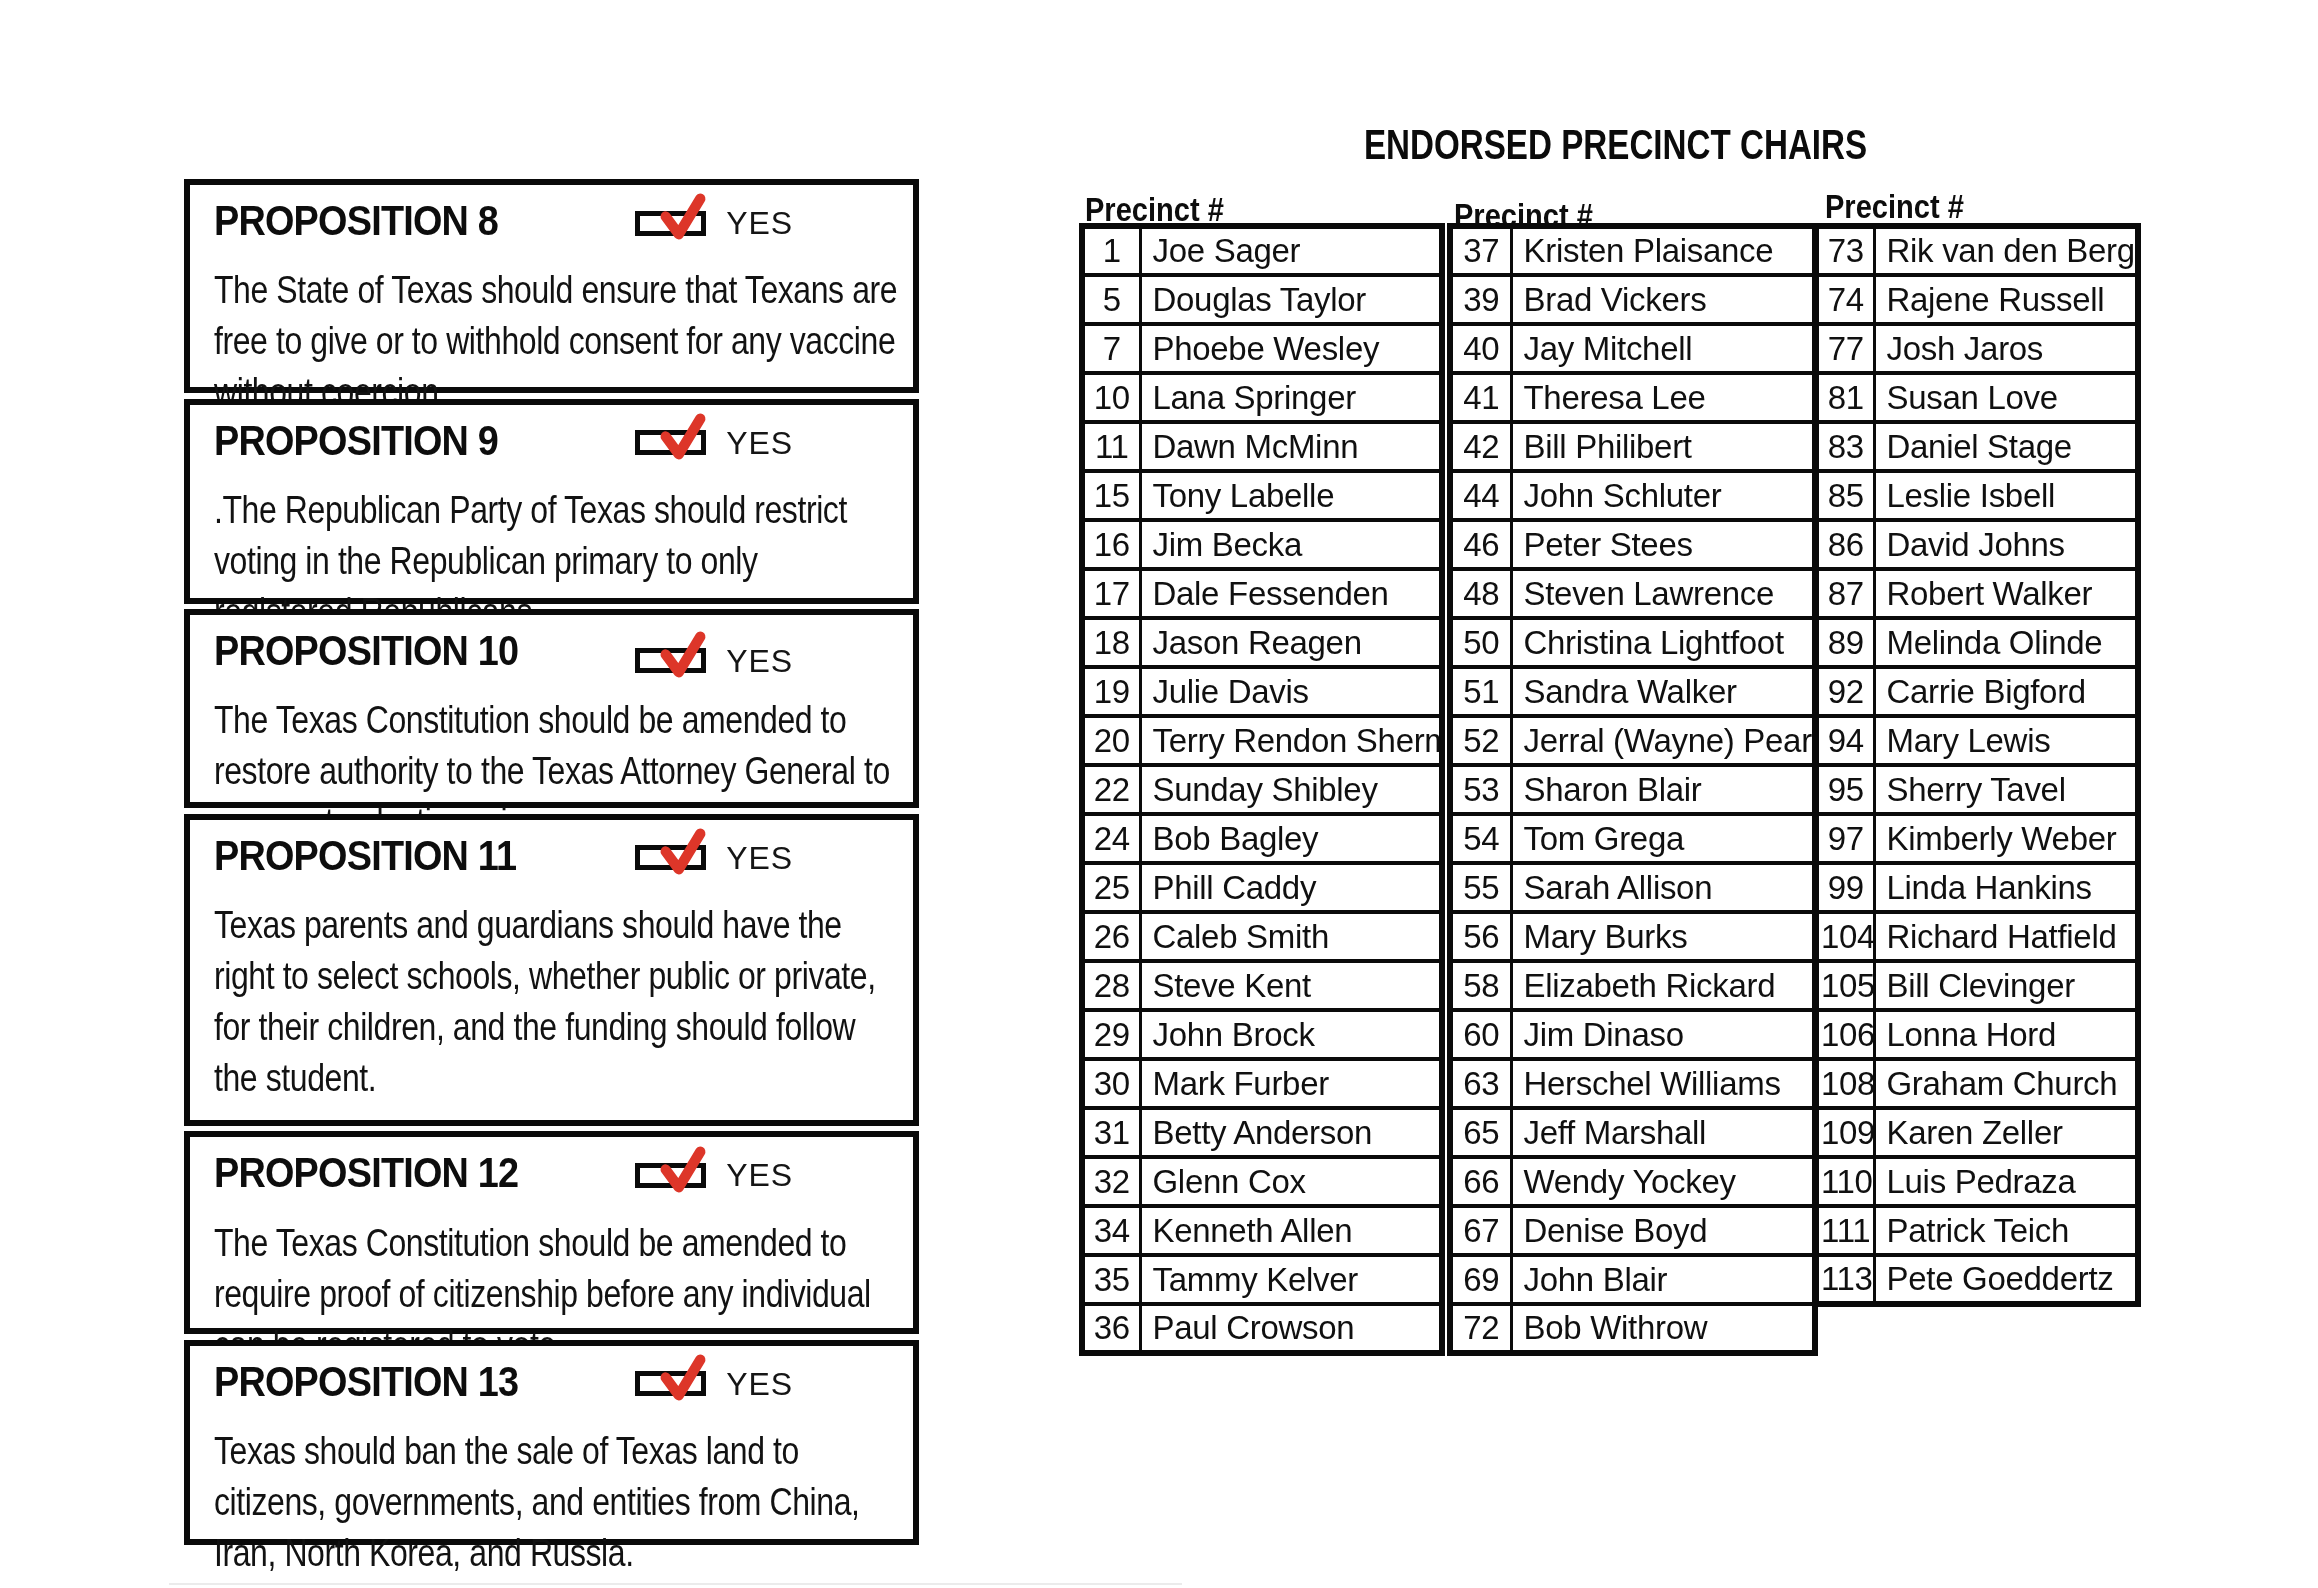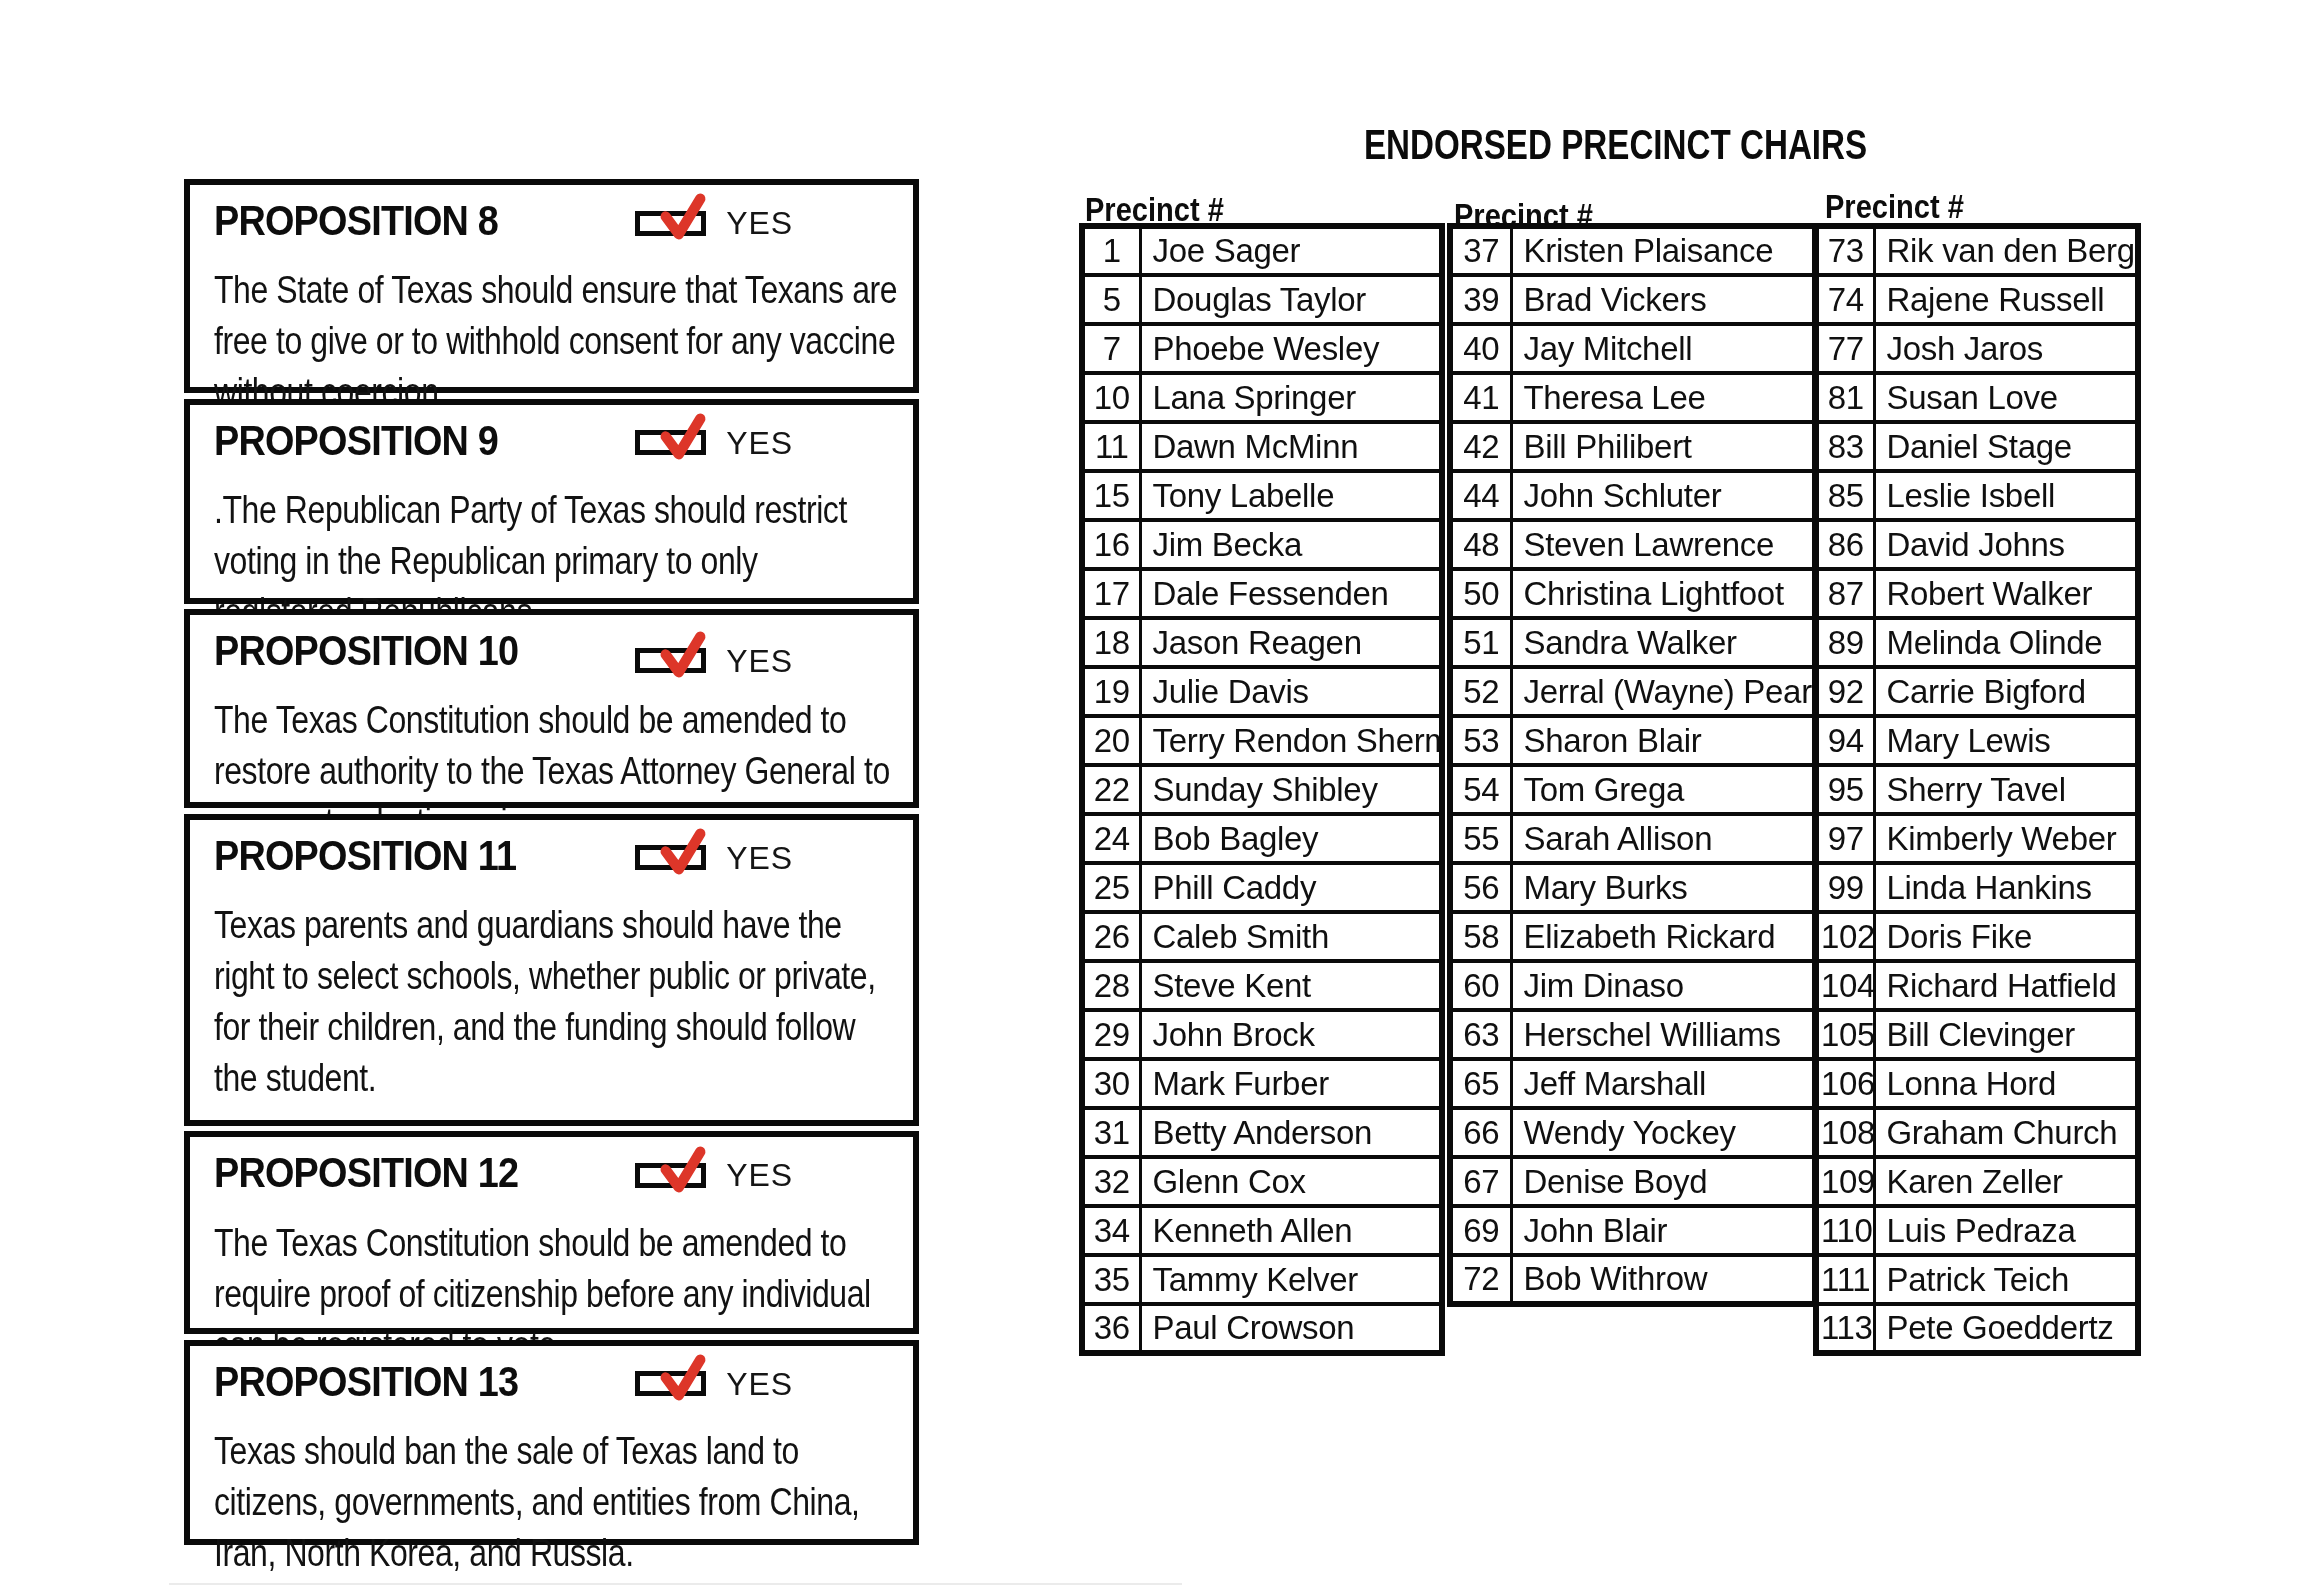--- a/index.html
+++ b/index.html
@@ -282,20 +282,24 @@
         </tr>
         <tr>
           <td class="num">42</td>
           <td class="name">Bill Philibert</td>
         </tr>
         <tr>
           <td class="num">44</td>
           <td class="name">John Schluter</td>
         </tr>
         <tr>
+          <td class="num">46</td>
+          <td class="name">Peter Stees</td>
+        </tr>
+        <tr>
           <td class="num">48</td>
           <td class="name">Steven Lawrence</td>
         </tr>
         <tr>
           <td class="num">50</td>
           <td class="name">Christina Lightfoot</td>
         </tr>
         <tr>
           <td class="num">51</td>
           <td class="name">Sandra Walker</td>
@@ -406,24 +410,20 @@
         </tr>
         <tr>
           <td class="num">97</td>
           <td class="name">Kimberly Weber</td>
         </tr>
         <tr>
           <td class="num">99</td>
           <td class="name">Linda Hankins</td>
         </tr>
         <tr>
-          <td class="num">102</td>
-          <td class="name">Doris Fike</td>
-        </tr>
-        <tr>
           <td class="num small">104</td>
           <td class="name small">Richard Hatfield</td>
         </tr>
         <tr>
           <td class="num small">105</td>
           <td class="name">Bill Clevinger</td>
         </tr>
         <tr>
           <td class="num small">106</td>
           <td class="name">Lonna Hord</td>

